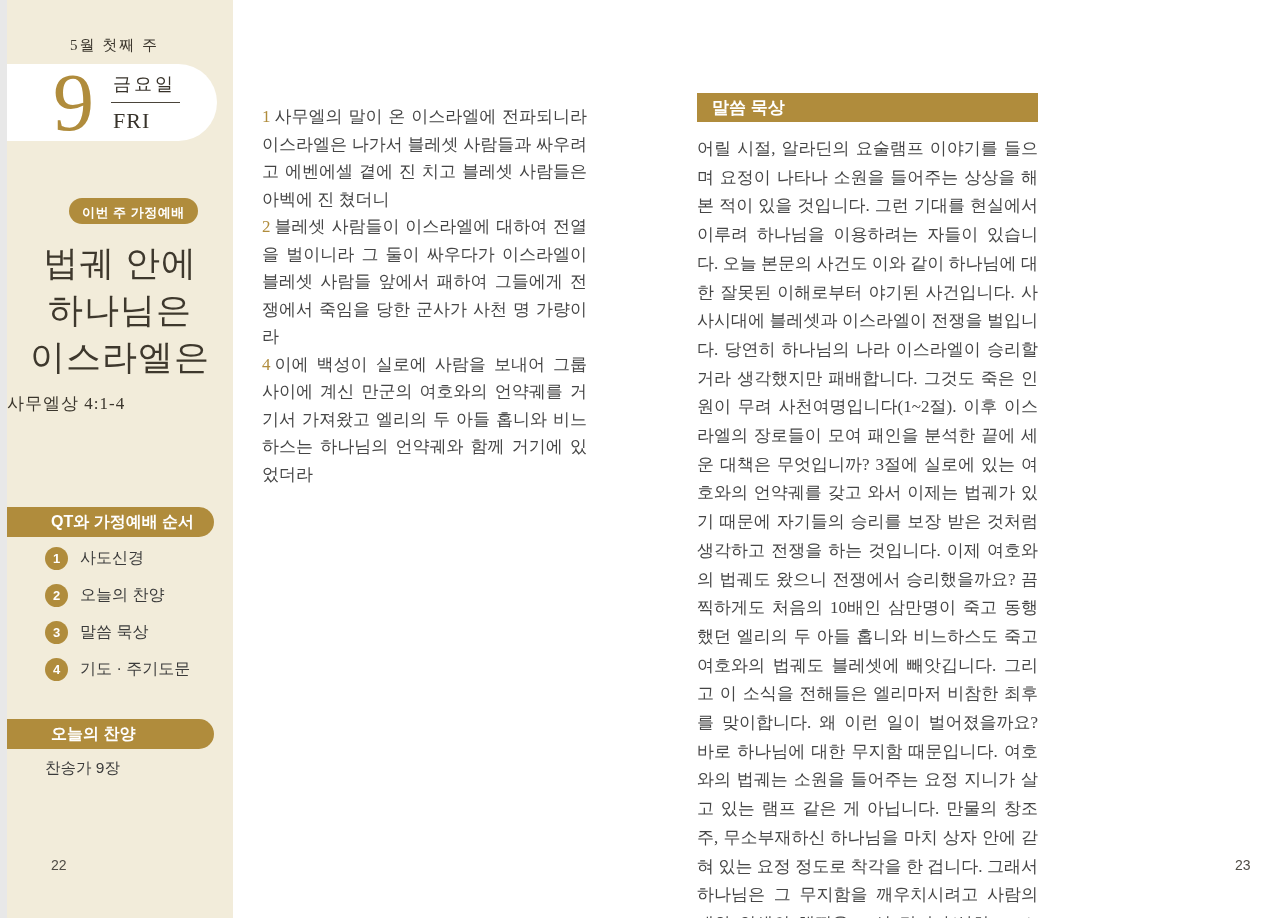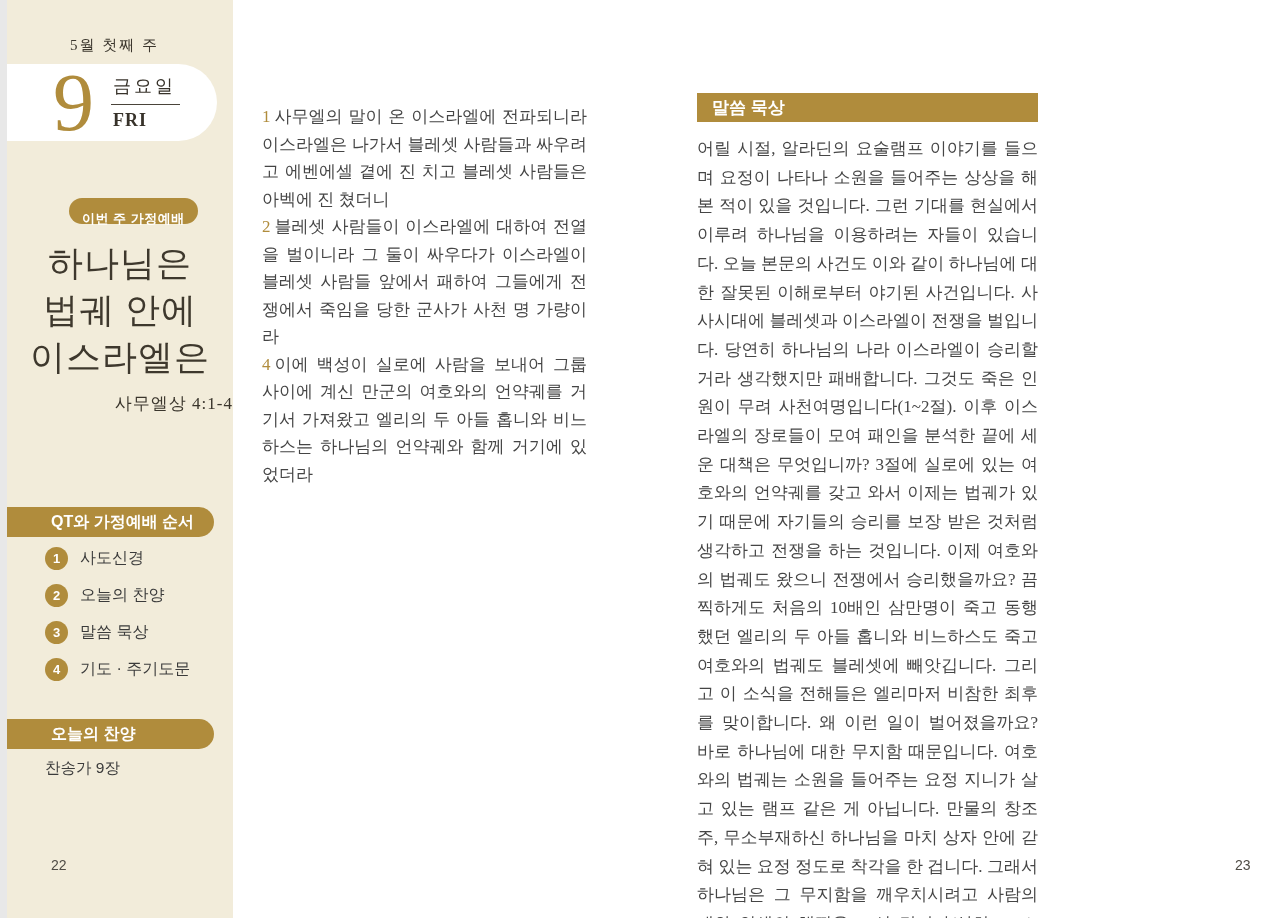--- a/index.html
+++ b/index.html
@@ -25,35 +25,35 @@
   .day-num {
     font-family:"Liberation Serif", serif; font-size:82px; line-height:77px;
     color:#b08c3c; margin-left:46px; font-weight:400;
   }
   .day-info { margin-left:17px; }
   .day-name {
     font-family:"Liberation Serif", serif; font-size:18px; letter-spacing:3px;
     color:#37322a; padding:0 4px 6px 2px; border-bottom:1.5px solid #4a443a; min-width:62px;
   }
   .day-abbr {
-    font-family:"Liberation Serif", serif; font-size:18px; letter-spacing:1px;
-    color:#37322a; margin-top:5px; padding-left:2px;font-weight:bold;
+    font-family:"Liberation Serif", serif; font-size:22px; letter-spacing:1px;
+    color:#37322a; margin-top:5px; padding-left:2px;
   }
   .badge {
     position:absolute; left:62px; top:198px; height:26px;
     background:#b08c3c; color:#fff; border-radius:13px;
-    font-size:13px; font-weight:bold; line-height:26px; padding:8px 13px; letter-spacing:0.5px;
+    font-size:13px; font-weight:bold; line-height:26px; padding:2px 13px; letter-spacing:0.5px;
   }
   .devotion-title {
     position:absolute; left:0; top:240px; width:226px; text-align:center;
     font-family:"Liberation Serif", serif; font-size:35px; line-height:47px;
     color:#3e382d; font-weight:400; letter-spacing:1px;
   }
   .scripture-ref {
-    position:absolute; left:0; top:392px; width:226px; text-align:right;
+    position:absolute; left:0; top:392px; width:226px; text-align:left;
     font-family:"Liberation Serif", serif; font-size:17px; letter-spacing:1px; color:#3a352c;
   }
   .gold-bar-left {
     position:absolute; left:0; width:207px; height:30px;
     background:#b08c3c; border-radius:0 15px 15px 0;
     color:#fff; font-weight:bold; font-size:16px; line-height:30px; padding-left:44px;
   }
   .bar-order  { top:507px; }
   .bar-praise { top:719px; }
   .order-list { position:absolute; left:38px; top:546px; list-style:none; }
@@ -116,22 +116,22 @@
       <span class="day-num">9</span>
       <div class="day-info">
         <div class="day-name">금요일</div>
         <div class="day-abbr">FRI</div>
       </div>
     </div>
 
     <div class="badge">이번 주 가정예배</div>
 
     <h1 class="devotion-title">
+      <div>법궤 안에</div>
       <div>하나님은</div>
-      <div>법궤 안에</div>
       <div>이스라엘은</div>
     </h1>
 
     <div class="scripture-ref">사무엘상 4:1-4</div>
 
     <div class="gold-bar-left bar-order">QT와 가정예배 순서</div>
     <ul class="order-list">
       <li class="order-item">
         <span class="order-circle">1</span>
         <span class="order-label">사도신경</span>

